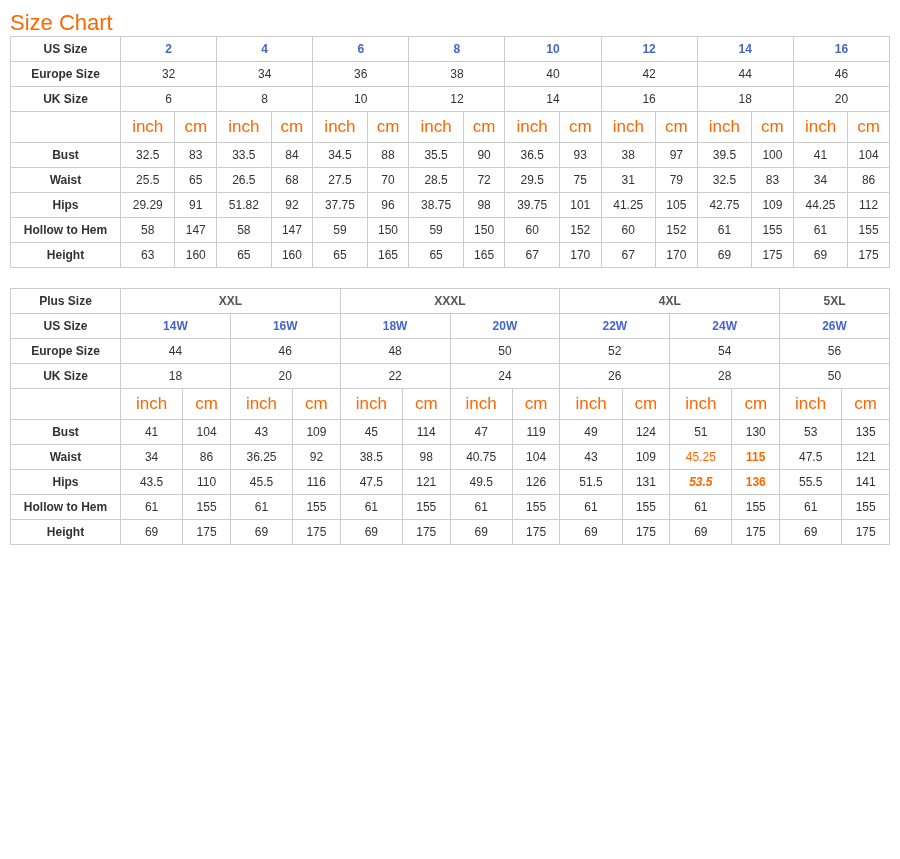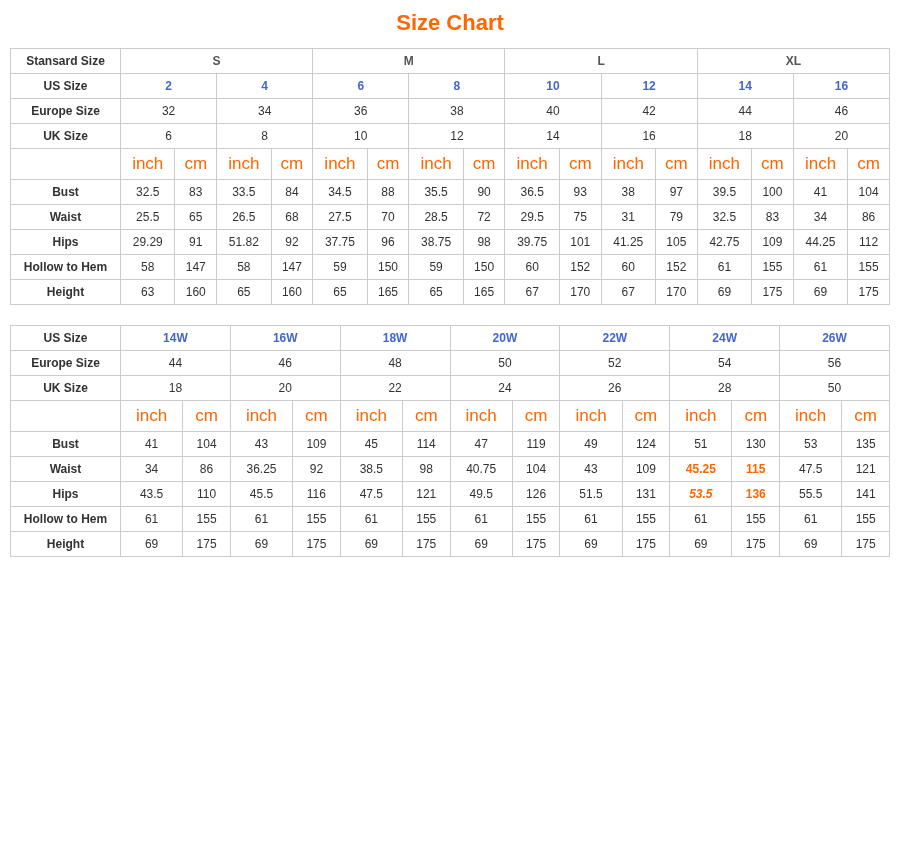--- a/index.html
+++ b/index.html
@@ -3,25 +3,24 @@
   <meta charset="utf-8">
   <style>
     * { box-sizing: border-box; margin: 0; padding: 0; }
     body {
       font-family: Arial, sans-serif;
       background: #fff;
       padding: 10px;
       width: 900px;
     }
     .page-title {
-      text-align: center;
+      text-align: left;
       color: #ff6600;
       font-size: 22px;
-      font-weight: bold;
-      margin-bottom: 12px;
+      font-weight: normal;
     }
     .chart-section {
       margin-bottom: 20px;
     }
     table {
       width: 100%;
       border-collapse: collapse;
       font-size: 12px;
     }
     th, td {
@@ -49,27 +48,20 @@
     }
   </style>
 </head>
 <body>
 
 <div class="page-title">Size Chart</div>
 
 <div class="chart-section">
   <table>
     <thead>
-      <tr>
-        <th class="row-header">Stansard Size</th>
-        <th colspan="4" class="size-group-header">S</th>
-        <th colspan="4" class="size-group-header">M</th>
-        <th colspan="4" class="size-group-header">L</th>
-        <th colspan="4" class="size-group-header">XL</th>
-      </tr>
       <tr>
         <td class="row-header">US Size</td>
         <td colspan="2" class="col-blue">2</td>
         <td colspan="2" class="col-blue">4</td>
         <td colspan="2" class="col-blue">6</td>
         <td colspan="2" class="col-blue">8</td>
         <td colspan="2" class="col-blue">10</td>
         <td colspan="2" class="col-blue">12</td>
         <td colspan="2" class="col-blue">14</td>
         <td colspan="2" class="col-blue">16</td>
@@ -213,20 +205,27 @@
           <td>175</td>
       </tr>
     </tbody>
   </table>
 </div>
 
 <div class="chart-section">
   <table>
     <thead>
       <tr>
+        <th class="row-header">Plus Size</th>
+        <th colspan="4" class="size-group-header">XXL</th>
+        <th colspan="4" class="size-group-header">XXXL</th>
+        <th colspan="4" class="size-group-header">4XL</th>
+        <th colspan="2" class="size-group-header">5XL</th>
+      </tr>
+      <tr>
         <td class="row-header">US Size</td>
         <td colspan="2" class="col-blue">14W</td>
         <td colspan="2" class="col-blue">16W</td>
         <td colspan="2" class="col-blue">18W</td>
         <td colspan="2" class="col-blue">20W</td>
         <td colspan="2" class="col-blue">22W</td>
         <td colspan="2" class="col-blue">24W</td>
         <td colspan="2" class="col-blue">26W</td>
       </tr>
       <tr>
@@ -290,21 +289,21 @@
         <td>34</td>
           <td>86</td>
         <td>36.25</td>
           <td>92</td>
         <td>38.5</td>
           <td>98</td>
         <td>40.75</td>
           <td>104</td>
         <td>43</td>
           <td>109</td>
-        <td style="color:#ff6600;font-weight:bold;">45.25</td>
+        <td style="color:#ff6600;font-weight:normal;">45.25</td>
           <td style="color:#ff6600;font-weight:bold;">115</td>
         <td>47.5</td>
           <td>121</td>
       </tr>
       <tr>
         <td class="row-header">Hips</td>
         <td>43.5</td>
           <td>110</td>
         <td>45.5</td>
           <td>116</td>

